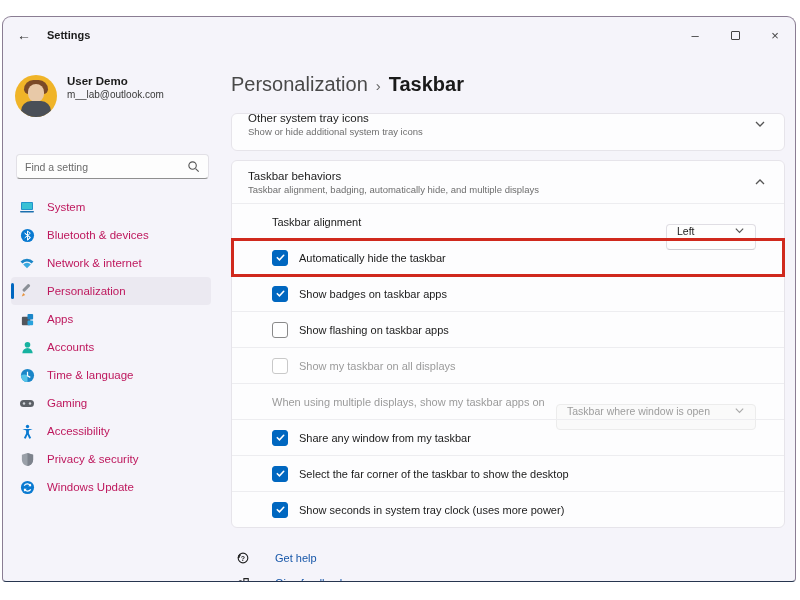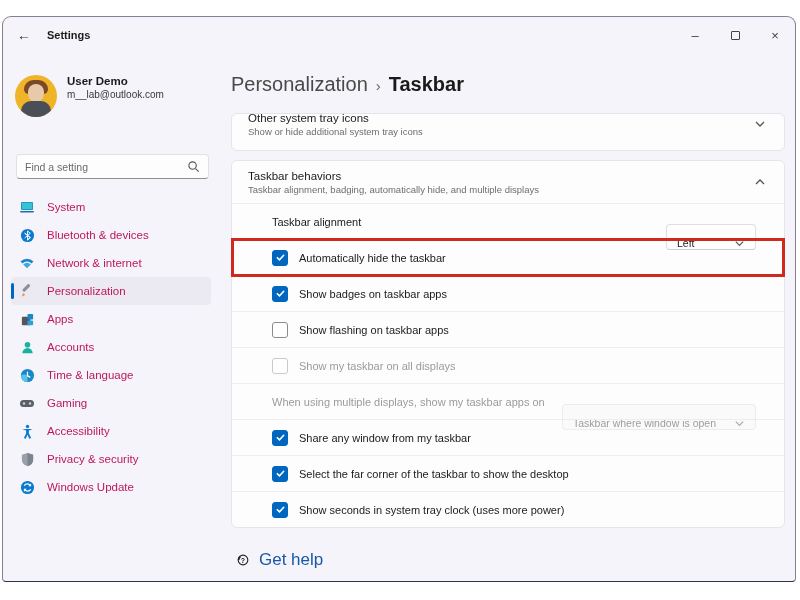--- a/index.html
+++ b/index.html
@@ -104,28 +104,28 @@
   .checkbox.checked{background:var(--accent);border-color:var(--accent);}
   .checkbox.checked svg{display:block;}
   .row.disabled .checkbox{border-color:#c9c9c9;cursor:default;}
   .row.highlighted::after{
     content:"";position:absolute;left:-1px;right:-1px;top:-2px;bottom:-2px;
     border:3px solid var(--highlight);pointer-events:none;z-index:5;
   }
   .dropdown{
     margin-left:auto;height:26px;min-width:90px;background:#fefefe;
     border:1px solid #e0dee4;border-bottom-color:#cfcdd3;border-radius:4px;
-    display:flex;align-items:flex-end;justify-content:space-between;
-    padding:0 10px;font-size:10.5px;color:#1b1b1b;cursor:pointer;gap:18px;margin-top:30px;
+    display:flex;align-items:flex-start;justify-content:space-between;
+    padding:0 10px;font-size:10.5px;color:#1b1b1b;cursor:pointer;gap:24px;margin-top:30px;
   }
   .dropdown.disabled{background:#fafafa;color:#9d9d9d;border-color:#ececec;cursor:default;}
   .links{margin-top:22px;margin-left:4px;}
   .link-row{display:flex;align-items:center;margin-bottom:9px;cursor:pointer;}
   .link-icon{width:16px;height:16px;display:flex;align-items:center;justify-content:center;}
-  .link-text{font-size:17px;color:var(--link);margin-left:8px;}
+  .link-text{font-size:11px;color:var(--link);margin-left:24px;}
 </style>
 </head>
 <body>
 
 <div class="window">
 
   <div class="titlebar">
     <span class="back-btn">←</span>
     <span class="win-title">Settings</span>
     <div class="win-controls">

